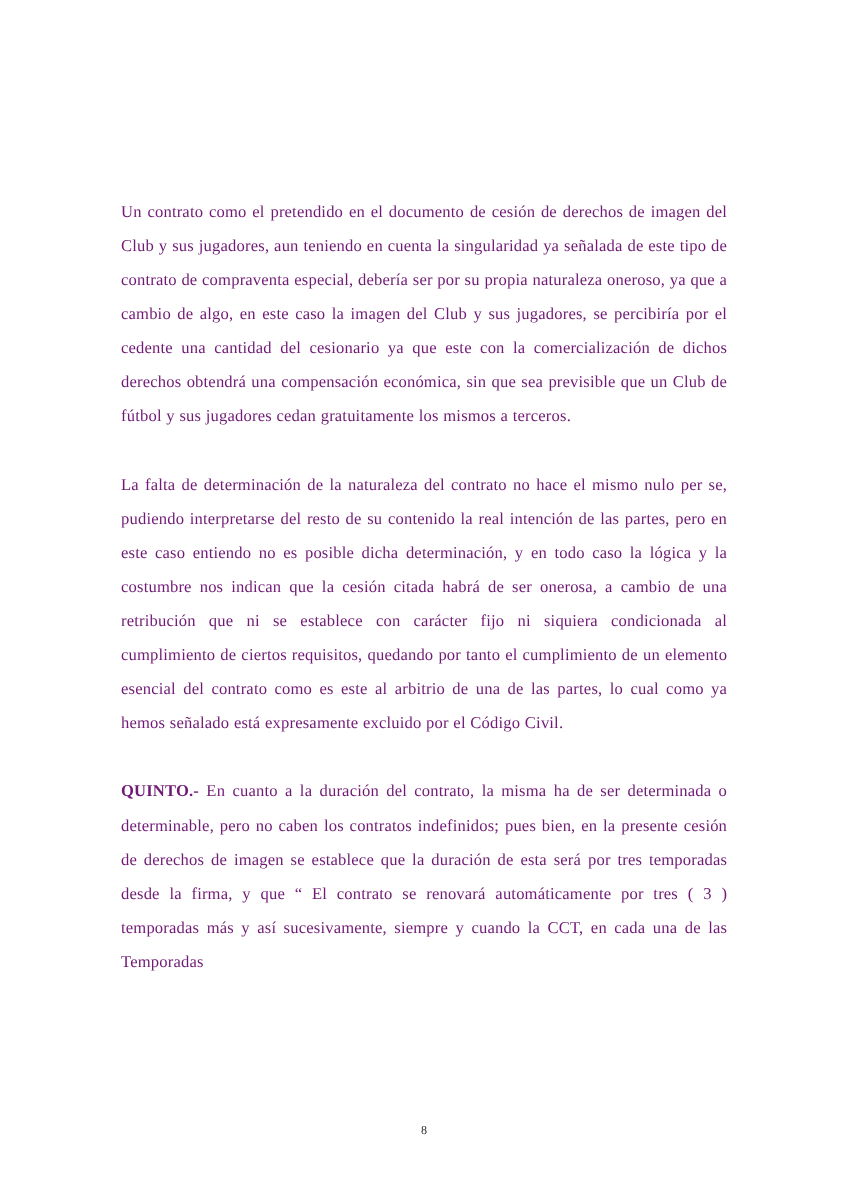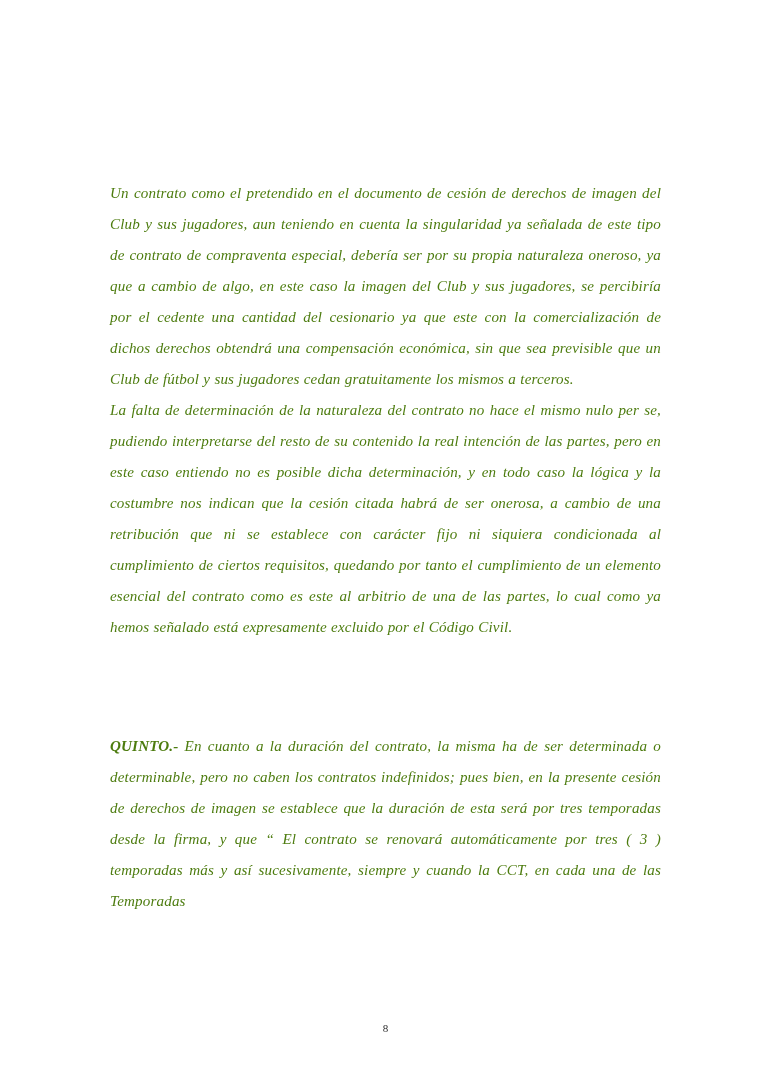--- a/index.html
+++ b/index.html
@@ -24,26 +24,26 @@
     left: 110px;
     top: 178px;
     width: 551px;
   }
   p.para {
     margin: 0;
     font-size: 15.1px;
     line-height: 31px;
     text-align: justify;
     text-justify: inter-word;
-    color: #4d7c0f;
+    color: #701a75;
     letter-spacing: 0.01em;
     word-spacing: 0.02em;
-    font-style: italic;
   }
   p.para + p.para {
+    margin-top: 31px;
   }
   p.para.gap-large {
     margin-top: 88px;
   }
   .lead {
     font-weight: bold;
   }
   .page-number {
     position: absolute;
     left: 110px;

